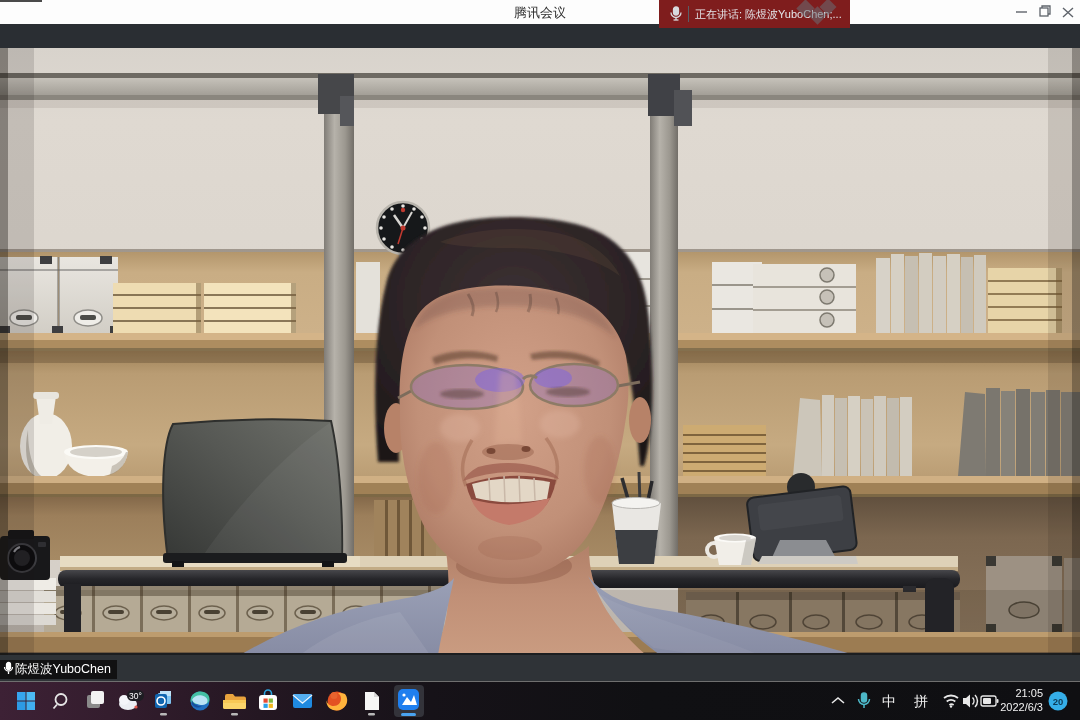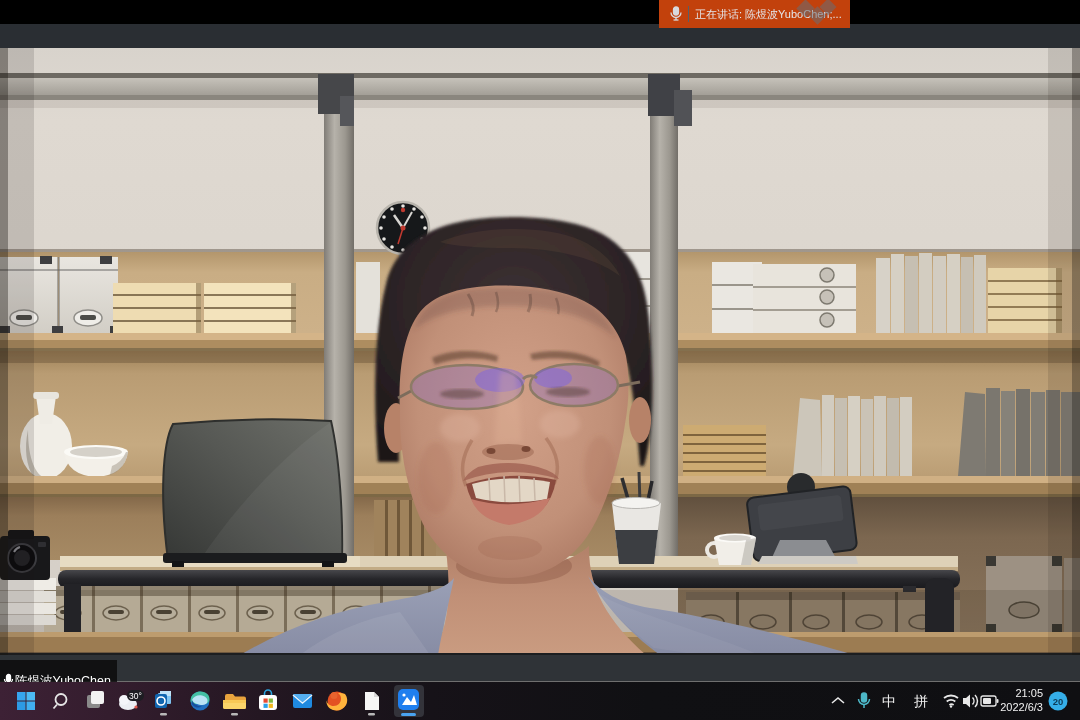--- a/index.html
+++ b/index.html
@@ -10,26 +10,26 @@
   #titlebar .title{position:absolute;left:0;right:0;top:4px;text-align:center;font-size:13px;color:#2e2e2e;}
   #tl-dark{position:absolute;left:0;top:0;width:42px;height:2px;background:#4a4a4a;}
   .winbtn{position:absolute;top:0;height:24px;width:30px;}
   
   #midstrip{position:absolute;left:0;top:24px;width:1080px;height:24px;background:#2a2e33;}
   
   #scene{position:absolute;left:0;top:48px;width:1080px;height:607px;}
   
   #botstrip{position:absolute;left:0;top:655px;width:1080px;height:26px;background:#2f3337;border-bottom:1px solid #6f6f6f;}
   #namelabel{position:absolute;left:0;top:660px;height:19px;background:rgba(12,12,12,0.85);color:#fff;
-    font-size:12.5px;line-height:19px;padding:12px 6px 0 2px;white-space:nowrap;}
+    font-size:12.5px;line-height:19px;padding:0 6px 0 2px;white-space:nowrap;}
   
   #taskbar{position:absolute;left:0;top:682px;width:1080px;height:54px;
     background:linear-gradient(90deg,#3d2135 0%,#341d2e 10%,#241722 24%,#161218 40%,#101013 60%,#0f0f12 100%);}
   
-  #toast{position:absolute;left:659px;top:0;width:191px;height:28px;background:#c2410c;color:#e4e6ea;
+  #toast{position:absolute;left:659px;top:0;width:191px;height:28px;background:#7f1d1d;color:#e4e6ea;
     font-size:11px;line-height:28px;overflow:hidden;}
   #toast .sep{position:absolute;left:29px;top:6px;width:1px;height:16px;background:#5a5e66;}
   #toast .txt{position:absolute;left:36px;top:0;white-space:nowrap;}
   .mosaic{position:absolute;background:#686d75;opacity:0.55;transform:rotate(45deg);}
 </style>
 </head>
 <body>
 <div id="stage">
 
   <svg id="scene" width="1080" height="607" viewBox="0 48 1080 607" xmlns="http://www.w3.org/2000/svg">
@@ -506,20 +506,34 @@
     <ellipse cx="510" cy="548" rx="32" ry="12" fill="rgba(150,90,70,0.2)"></ellipse>
 
     <rect x="0" y="653" width="1080" height="2" fill="#1c1e20"></rect>
 
     <rect x="0" y="48" width="8" height="607" fill="rgba(25,20,15,0.45)"></rect>
     <rect x="8" y="48" width="26" height="607" fill="rgba(30,24,18,0.14)"></rect>
     <rect x="1072" y="48" width="8" height="607" fill="rgba(25,20,15,0.4)"></rect>
     <rect x="1048" y="48" width="24" height="607" fill="rgba(30,24,18,0.12)"></rect>
   </svg>
 
+  <div id="titlebar">
+    <div class="title">腾讯会议</div>
+    <div id="tl-dark"></div>
+    <svg class="winbtn" style="right:44px" width="30" height="24">
+        <line x1="10" y1="12" x2="21" y2="12" stroke="#5f646b" stroke-width="1.4"></line>
+      </svg>
+    <svg class="winbtn" style="right:20px" width="30" height="24">
+        <rect x="10" y="8" width="8" height="8" fill="none" stroke="#5f646b" stroke-width="1.3"></rect>
+        <path d="M12 8 V6 H20 V14 H18" fill="none" stroke="#5f646b" stroke-width="1.3"></path>
+      </svg>
+    <svg class="winbtn" style="right:-3px" width="30" height="24">
+        <path d="M10 8 L20 17 M20 8 L10 17" stroke="#5f646b" stroke-width="1.4"></path>
+      </svg>
+  </div>
   <div id="midstrip"></div>
   <div id="botstrip"></div>
   <div id="namelabel"><svg width="13" height="14" style="vertical-align:-2px">
         <g stroke="#fff" stroke-width="1.3" fill="none">
           <rect x="4.5" y="1.5" width="4" height="7" rx="2" fill="#fff"></rect>
           <path d="M2.5 6 a4 4 0 0 0 8 0"></path>
           <line x1="6.5" y1="10.5" x2="6.5" y2="13"></line>
         </g>
       </svg>陈煜波YuboChen</div>
 

